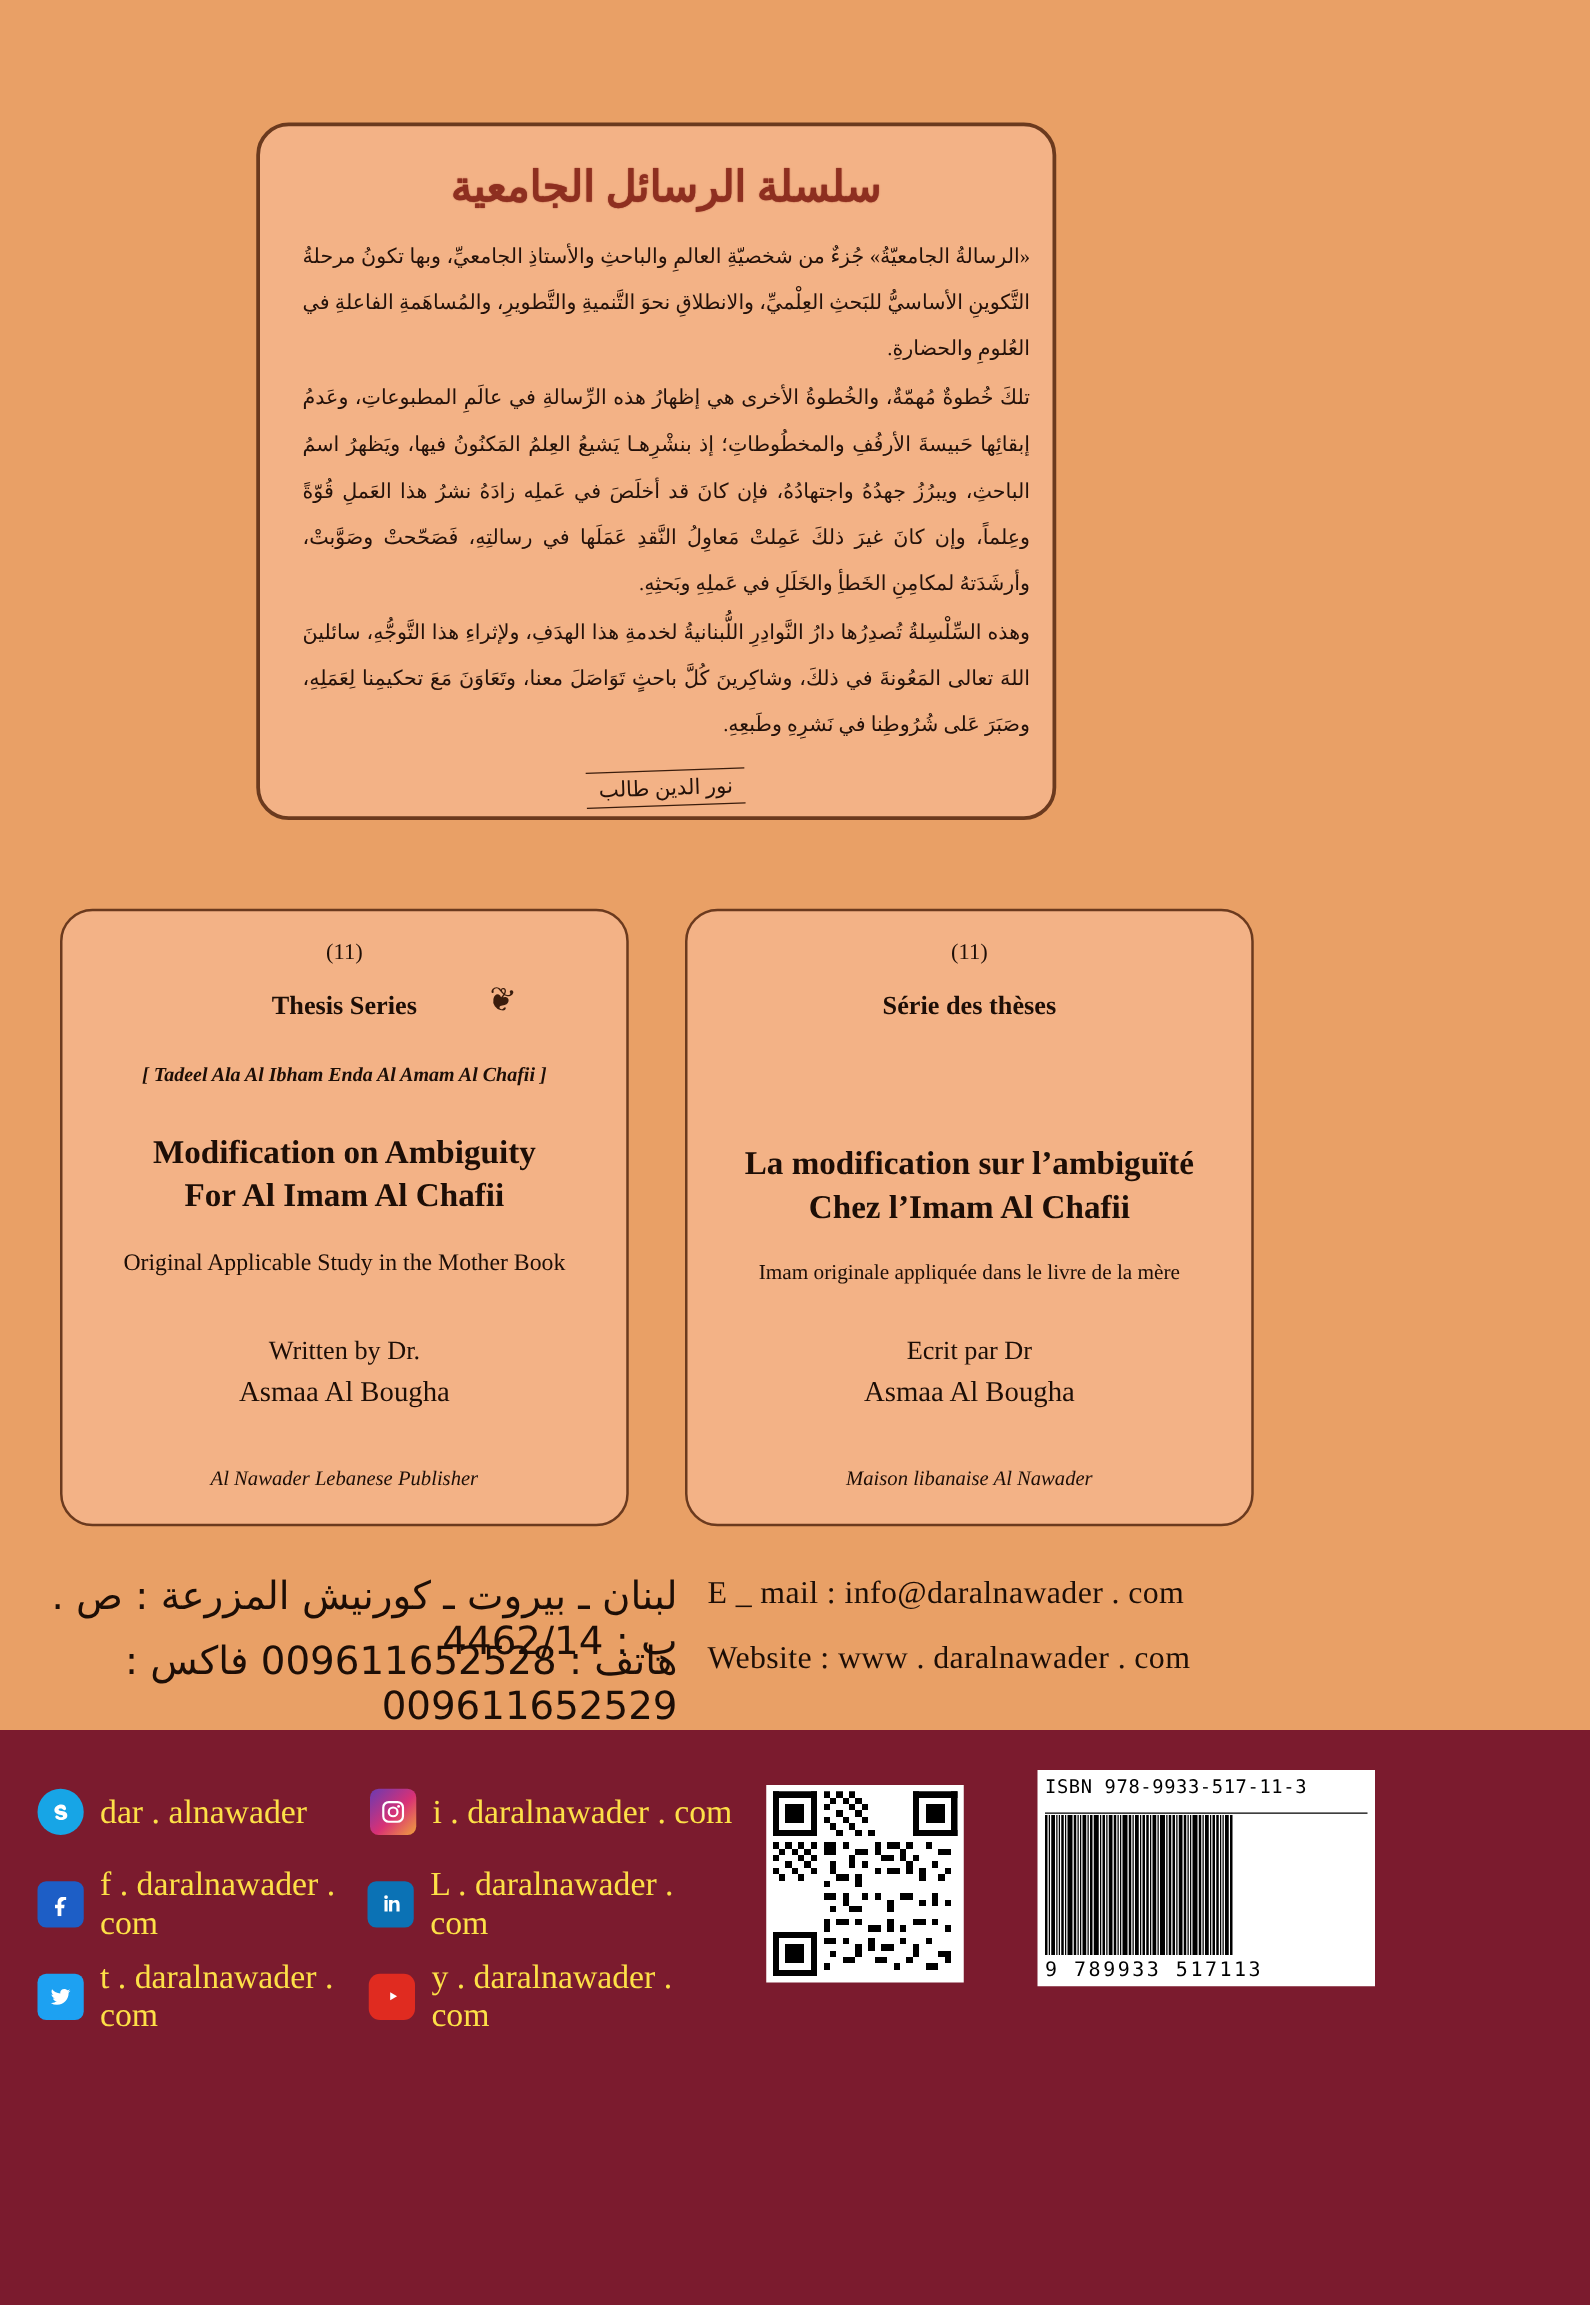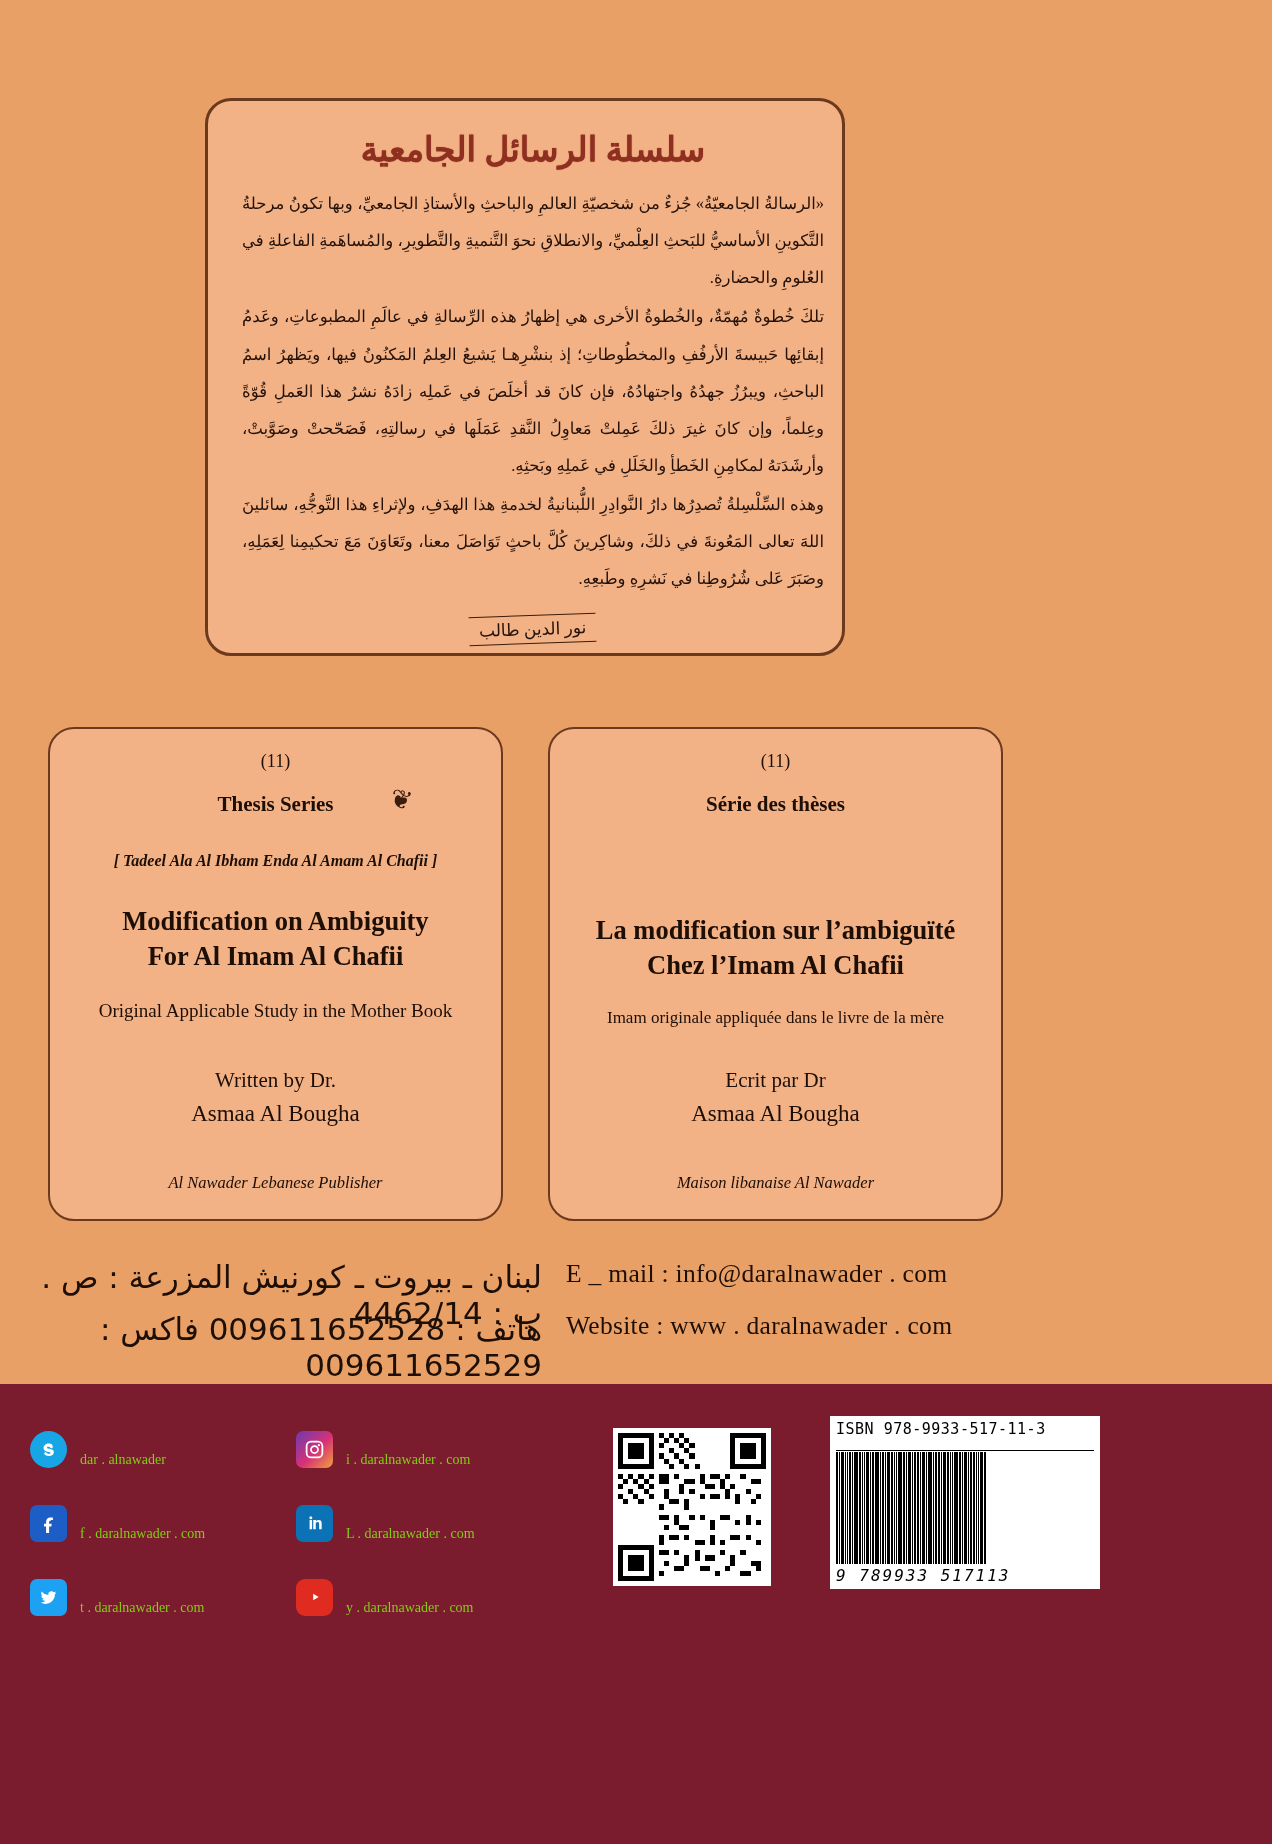--- a/index.html
+++ b/index.html
@@ -181,23 +181,23 @@
     width: 560px;
   }
   .social-row {
     display: flex;
     align-items: center;
     height: 62px;
     margin-bottom: 12px;
   }
   .social-item {
     display: flex;
-    align-items: flex-end;
-    color: #84cc16;
-    font-size: 14px;
+    align-items: center;
+    color: #fde047;
+    font-size: 27px;
     font-family: "Liberation Serif", serif;
   }
   .social-item.first { width: 266px; }
   .icon-box {
     width: 37px;
     height: 37px;
     border-radius: 7px;
     margin-right: 13px;
     flex: 0 0 auto;
     display: flex;
@@ -260,21 +260,20 @@
     height: 100%;
     margin-right: 1px;
   }
   .barcode-digits {
     font-family: "DejaVu Sans Mono", monospace;
     font-size: 16px;
     letter-spacing: 2px;
     color: #000;
     margin-top: 2px;
     white-space: nowrap;
-    font-style: italic;
   }
 </style>
 </head>
 <body>
 
 <div class="page">
 
   <div class="top-panel">
     <div class="series-title">سلسلة الرسائل الجامعية</div>
     <div class="ar-body">

